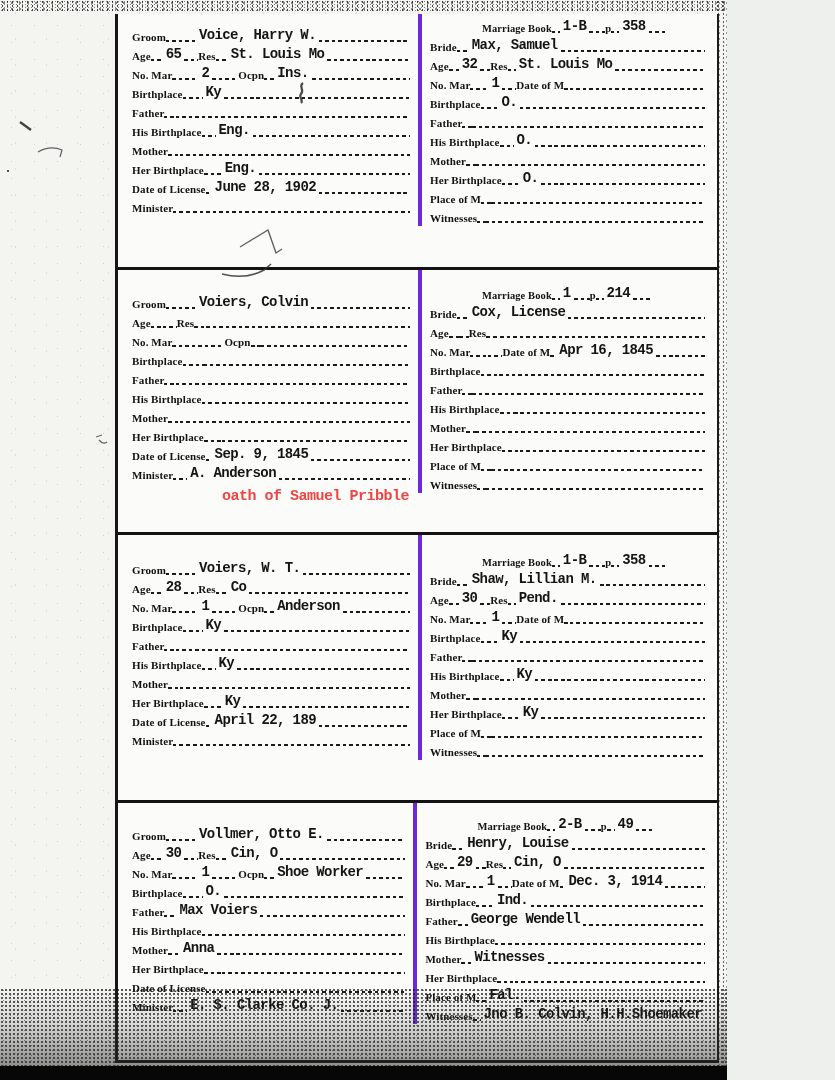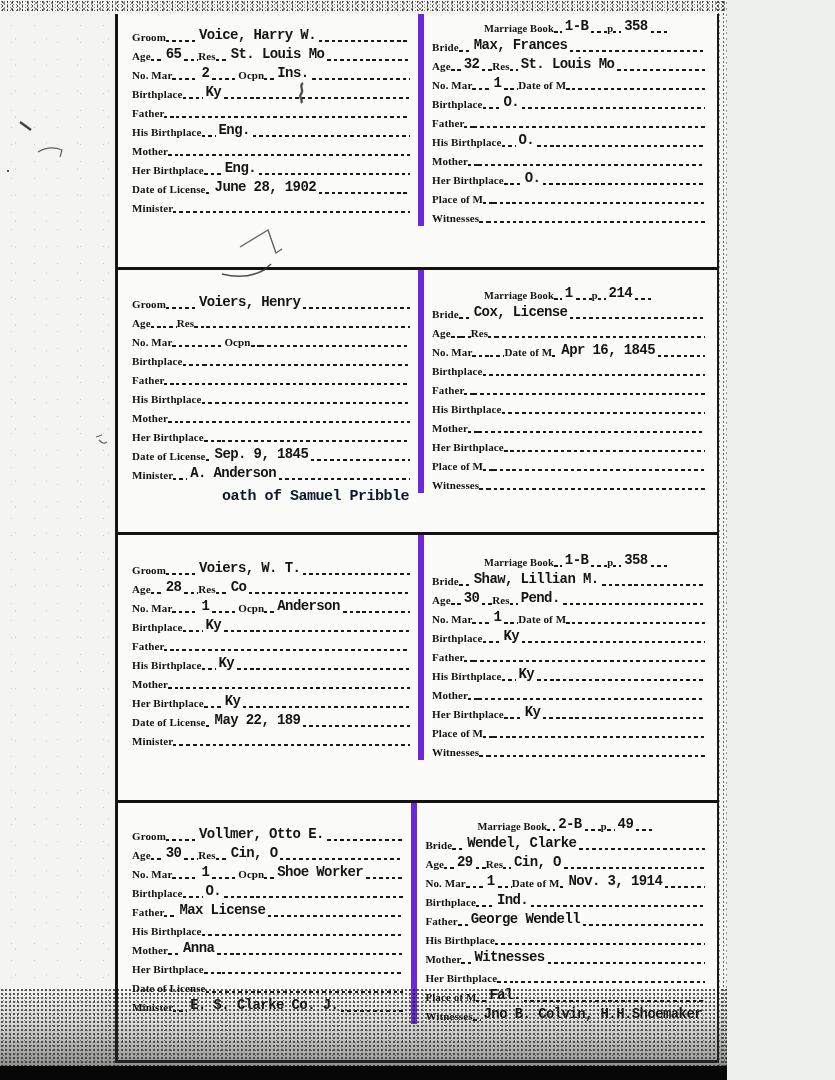--- a/index.html
+++ b/index.html
@@ -14,42 +14,42 @@
     background:#fbfbf9;border-left:3px solid #161616;border-right:2px solid #1b1b1b;
     border-bottom:3px solid #141414;display:flex;flex-direction:column;z-index:1;}
   .record{display:flex;align-items:flex-start;box-sizing:border-box;}
   .record + .record{border-top:3px solid #131313;}
   .record:nth-child(1){height:253px;}
   .record:nth-child(2){height:265px;}
   .record:nth-child(3){height:268px;}
   .record:nth-child(4){flex:1;}
   .col{box-sizing:border-box;}
   .col-left{width:300px;padding:12px 8px 0 14px;}
-  .col-right{flex:1;border-left:6px solid #6d28d9;padding:3px 12px 0 8px;}
+  .col-right{flex:1;border-left:4px solid #6d28d9;padding:3px 12px 0 8px;}
   .record:nth-child(2) .col-left{padding-top:23px}
   .record:nth-child(2) .col-right{padding-top:14px}
   .record:nth-child(3) .col-left{padding-top:24px}
   .record:nth-child(3) .col-right{padding-top:16px}
   .record:nth-child(4) .col-left{padding-top:22px}
   .record:nth-child(4) .col-right{padding-top:12px}
   
   .frow{display:flex;align-items:flex-end;height:19px;}
   .lbl{font:700 11px/1 "Liberation Serif",serif;color:#121212;padding-bottom:2px;
        white-space:nowrap;letter-spacing:.1px;}
   .book .lbl{font-size:10.5px;}
   .val{font:700 14px/1 "Liberation Mono",monospace;color:#141414;padding:0 3px 3px;
        white-space:nowrap;letter-spacing:-.6px;}
   .val:empty{padding:0;}
   .dash{height:2px;margin-bottom:3px;
     background:repeating-linear-gradient(90deg,#1a1a1a 0 3.5px,transparent 3.5px 6.5px);}
   .d6{flex:0 0 6px}.d8{flex:0 0 8px}.d10{flex:0 0 10px}.d12{flex:0 0 12px}
   .d14{flex:0 0 14px}.d16{flex:0 0 16px}.d18{flex:0 0 18px}.d20{flex:0 0 20px}
   .d26{flex:0 0 26px}.d30{flex:0 0 30px}.dg{flex:1 1 10px}
   .padf{flex:0 0 52px}.padg{flex:1 1 22px}
-  .note{font:700 15px/1 "Liberation Mono",monospace;color:#0f172a;margin:6px 0 7px 90px;
+  .note{font:700 15px/1 "Liberation Mono",monospace;color:#ef4444;margin:6px 0 7px 90px;
         letter-spacing:-.5px;}
   .note:empty{display:none;}
   
   .black-right{position:absolute;top:0;bottom:0;left:762px;width:73px;background:#060606;z-index:5;}
   .black-bottom{position:absolute;left:0;bottom:0;height:14px;width:835px;background:#070707;z-index:6;}
   .noise-top{position:absolute;left:0;top:0;width:835px;height:13px;z-index:4;
     background-image:
       radial-gradient(circle, rgba(20,20,20,.8) 0 .7px, transparent .9px),
       radial-gradient(circle, rgba(40,40,40,.55) 0 .8px, transparent 1px),
       radial-gradient(circle, rgba(10,10,10,.5) 0 .5px, transparent .7px);
@@ -157,21 +157,21 @@
         <span class="dash d16"></span>
         <span class="lbl">p</span>
         <span class="dash d8"></span>
         <span class="val">358</span>
         <span class="dash d18"></span>
         <span class="padg"></span>
       </div>
       <div class="frow">
         <span class="lbl">Bride</span>
         <span class="dash d12"></span>
-        <span class="val">Max, Frances</span>
+        <span class="val">Max, Samuel</span>
         <span class="dash dg"></span>
       </div>
       <div class="frow">
         <span class="lbl">Age</span>
         <span class="dash d10"></span>
         <span class="val">32</span>
         <span class="dash d10"></span>
         <span class="lbl">Res</span>
         <span class="dash d8"></span>
         <span class="val">St. Louis Mo</span>
@@ -230,21 +230,21 @@
         <span class="dash dg"></span>
       </div>
     </div>
   </section>
 
   <section class="record">
     <div class="col col-left">
       <div class="frow">
         <span class="lbl">Groom</span>
         <span class="dash d30"></span>
-        <span class="val">Voiers, Henry</span>
+        <span class="val">Voiers, Colvin</span>
         <span class="dash dg"></span>
       </div>
       <div class="frow">
         <span class="lbl">Age</span>
         <span class="dash d12"></span>
         <span class="val"></span>
         <span class="dash d14"></span>
         <span class="lbl">Res</span>
         <span class="dash d12"></span>
         <span class="val"></span>
@@ -442,21 +442,21 @@
       </div>
       <div class="frow">
         <span class="lbl">Her Birthplace</span>
         <span class="dash d18"></span>
         <span class="val">Ky</span>
         <span class="dash dg"></span>
       </div>
       <div class="frow">
         <span class="lbl">Date of License</span>
         <span class="dash d6"></span>
-        <span class="val">May 22, 189</span>
+        <span class="val">April 22, 189</span>
         <span class="dash dg"></span>
       </div>
       <div class="frow">
         <span class="lbl">Minister</span>
         <span class="dash d14"></span>
         <span class="val"></span>
         <span class="dash dg"></span>
       </div>
 
     </div>
@@ -574,21 +574,21 @@
       </div>
       <div class="frow">
         <span class="lbl">Birthplace</span>
         <span class="dash d20"></span>
         <span class="val">O.</span>
         <span class="dash dg"></span>
       </div>
       <div class="frow">
         <span class="lbl">Father</span>
         <span class="dash d12"></span>
-        <span class="val">Max License</span>
+        <span class="val">Max Voiers</span>
         <span class="dash dg"></span>
       </div>
       <div class="frow">
         <span class="lbl">His Birthplace</span>
         <span class="dash d14"></span>
         <span class="val"></span>
         <span class="dash dg"></span>
       </div>
       <div class="frow">
         <span class="lbl">Mother</span>
@@ -625,41 +625,41 @@
         <span class="dash d16"></span>
         <span class="lbl">p</span>
         <span class="dash d8"></span>
         <span class="val">49</span>
         <span class="dash d18"></span>
         <span class="padg"></span>
       </div>
       <div class="frow">
         <span class="lbl">Bride</span>
         <span class="dash d12"></span>
-        <span class="val">Wendel, Clarke</span>
+        <span class="val">Henry, Louise</span>
         <span class="dash dg"></span>
       </div>
       <div class="frow">
         <span class="lbl">Age</span>
         <span class="dash d10"></span>
         <span class="val">29</span>
         <span class="dash d10"></span>
         <span class="lbl">Res</span>
         <span class="dash d8"></span>
         <span class="val">Cin, O</span>
         <span class="dash dg"></span>
       </div>
       <div class="frow">
         <span class="lbl">No. Mar</span>
         <span class="dash d18"></span>
         <span class="val">1</span>
         <span class="dash d14"></span>
         <span class="lbl">Date of M</span>
         <span class="dash d6"></span>
-        <span class="val">Nov. 3, 1914</span>
+        <span class="val">Dec. 3, 1914</span>
         <span class="dash dg"></span>
       </div>
       <div class="frow">
         <span class="lbl">Birthplace</span>
         <span class="dash d18"></span>
         <span class="val">Ind.</span>
         <span class="dash dg"></span>
       </div>
       <div class="frow">
         <span class="lbl">Father</span>

